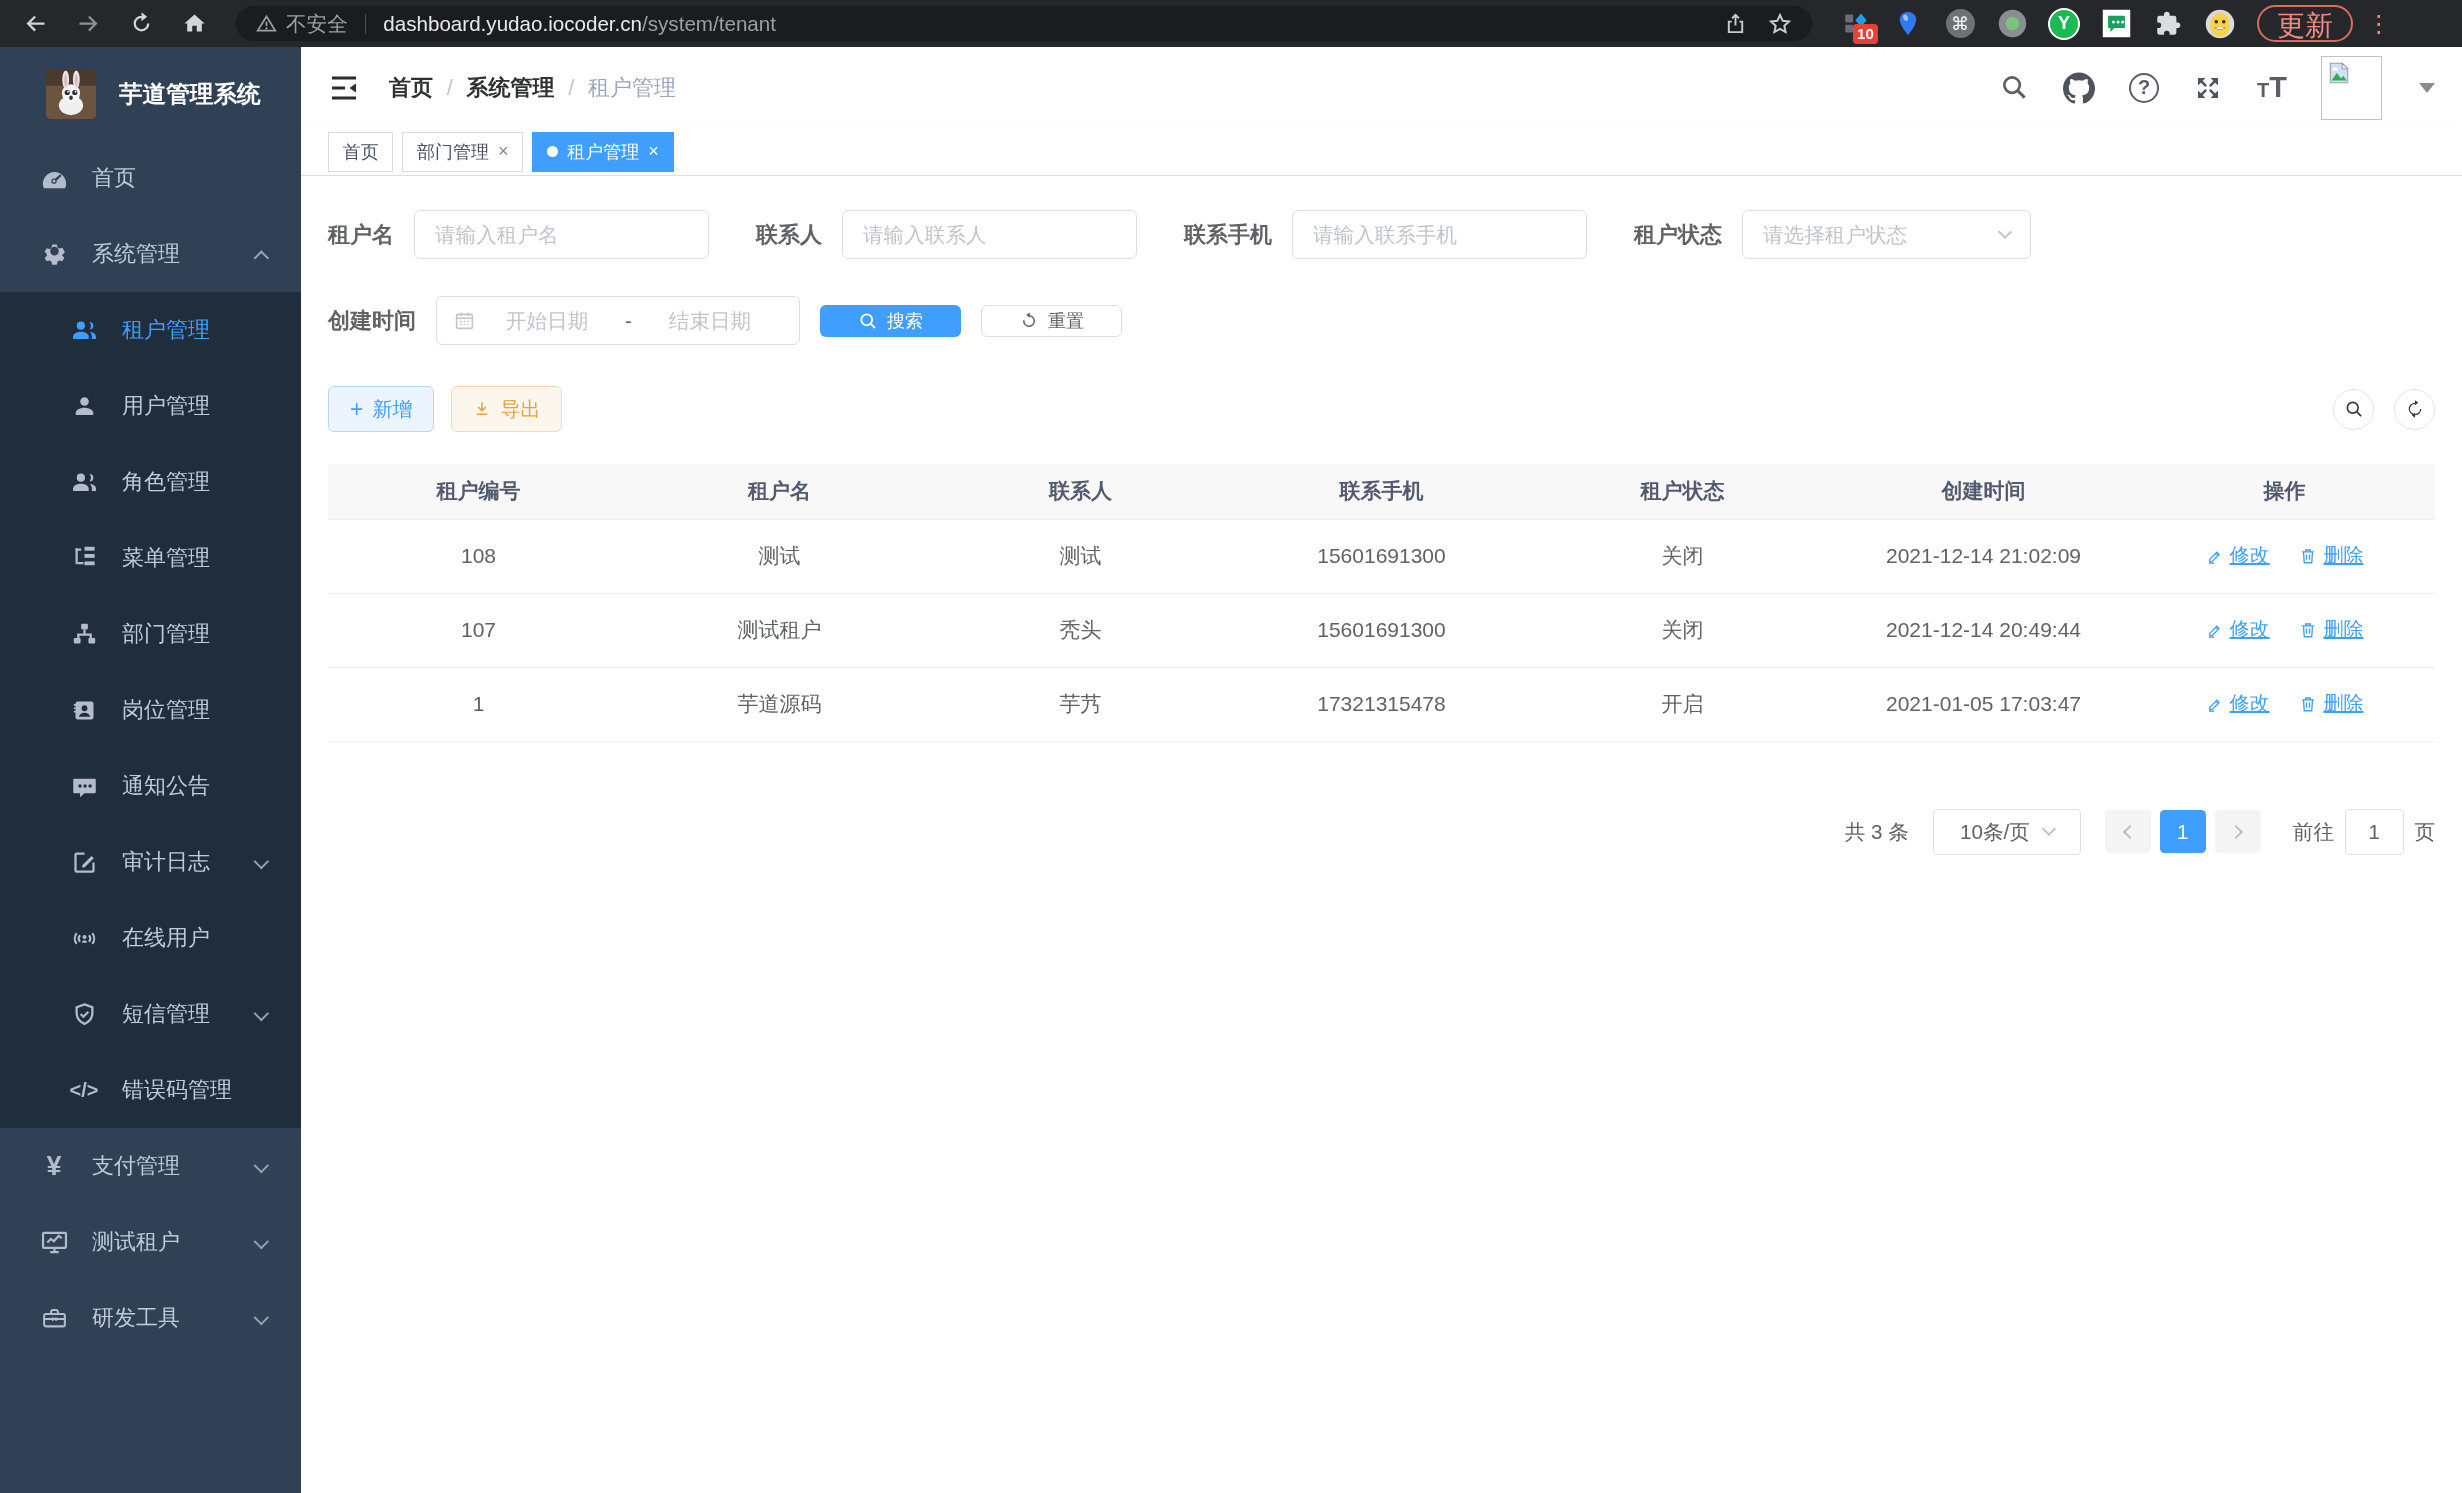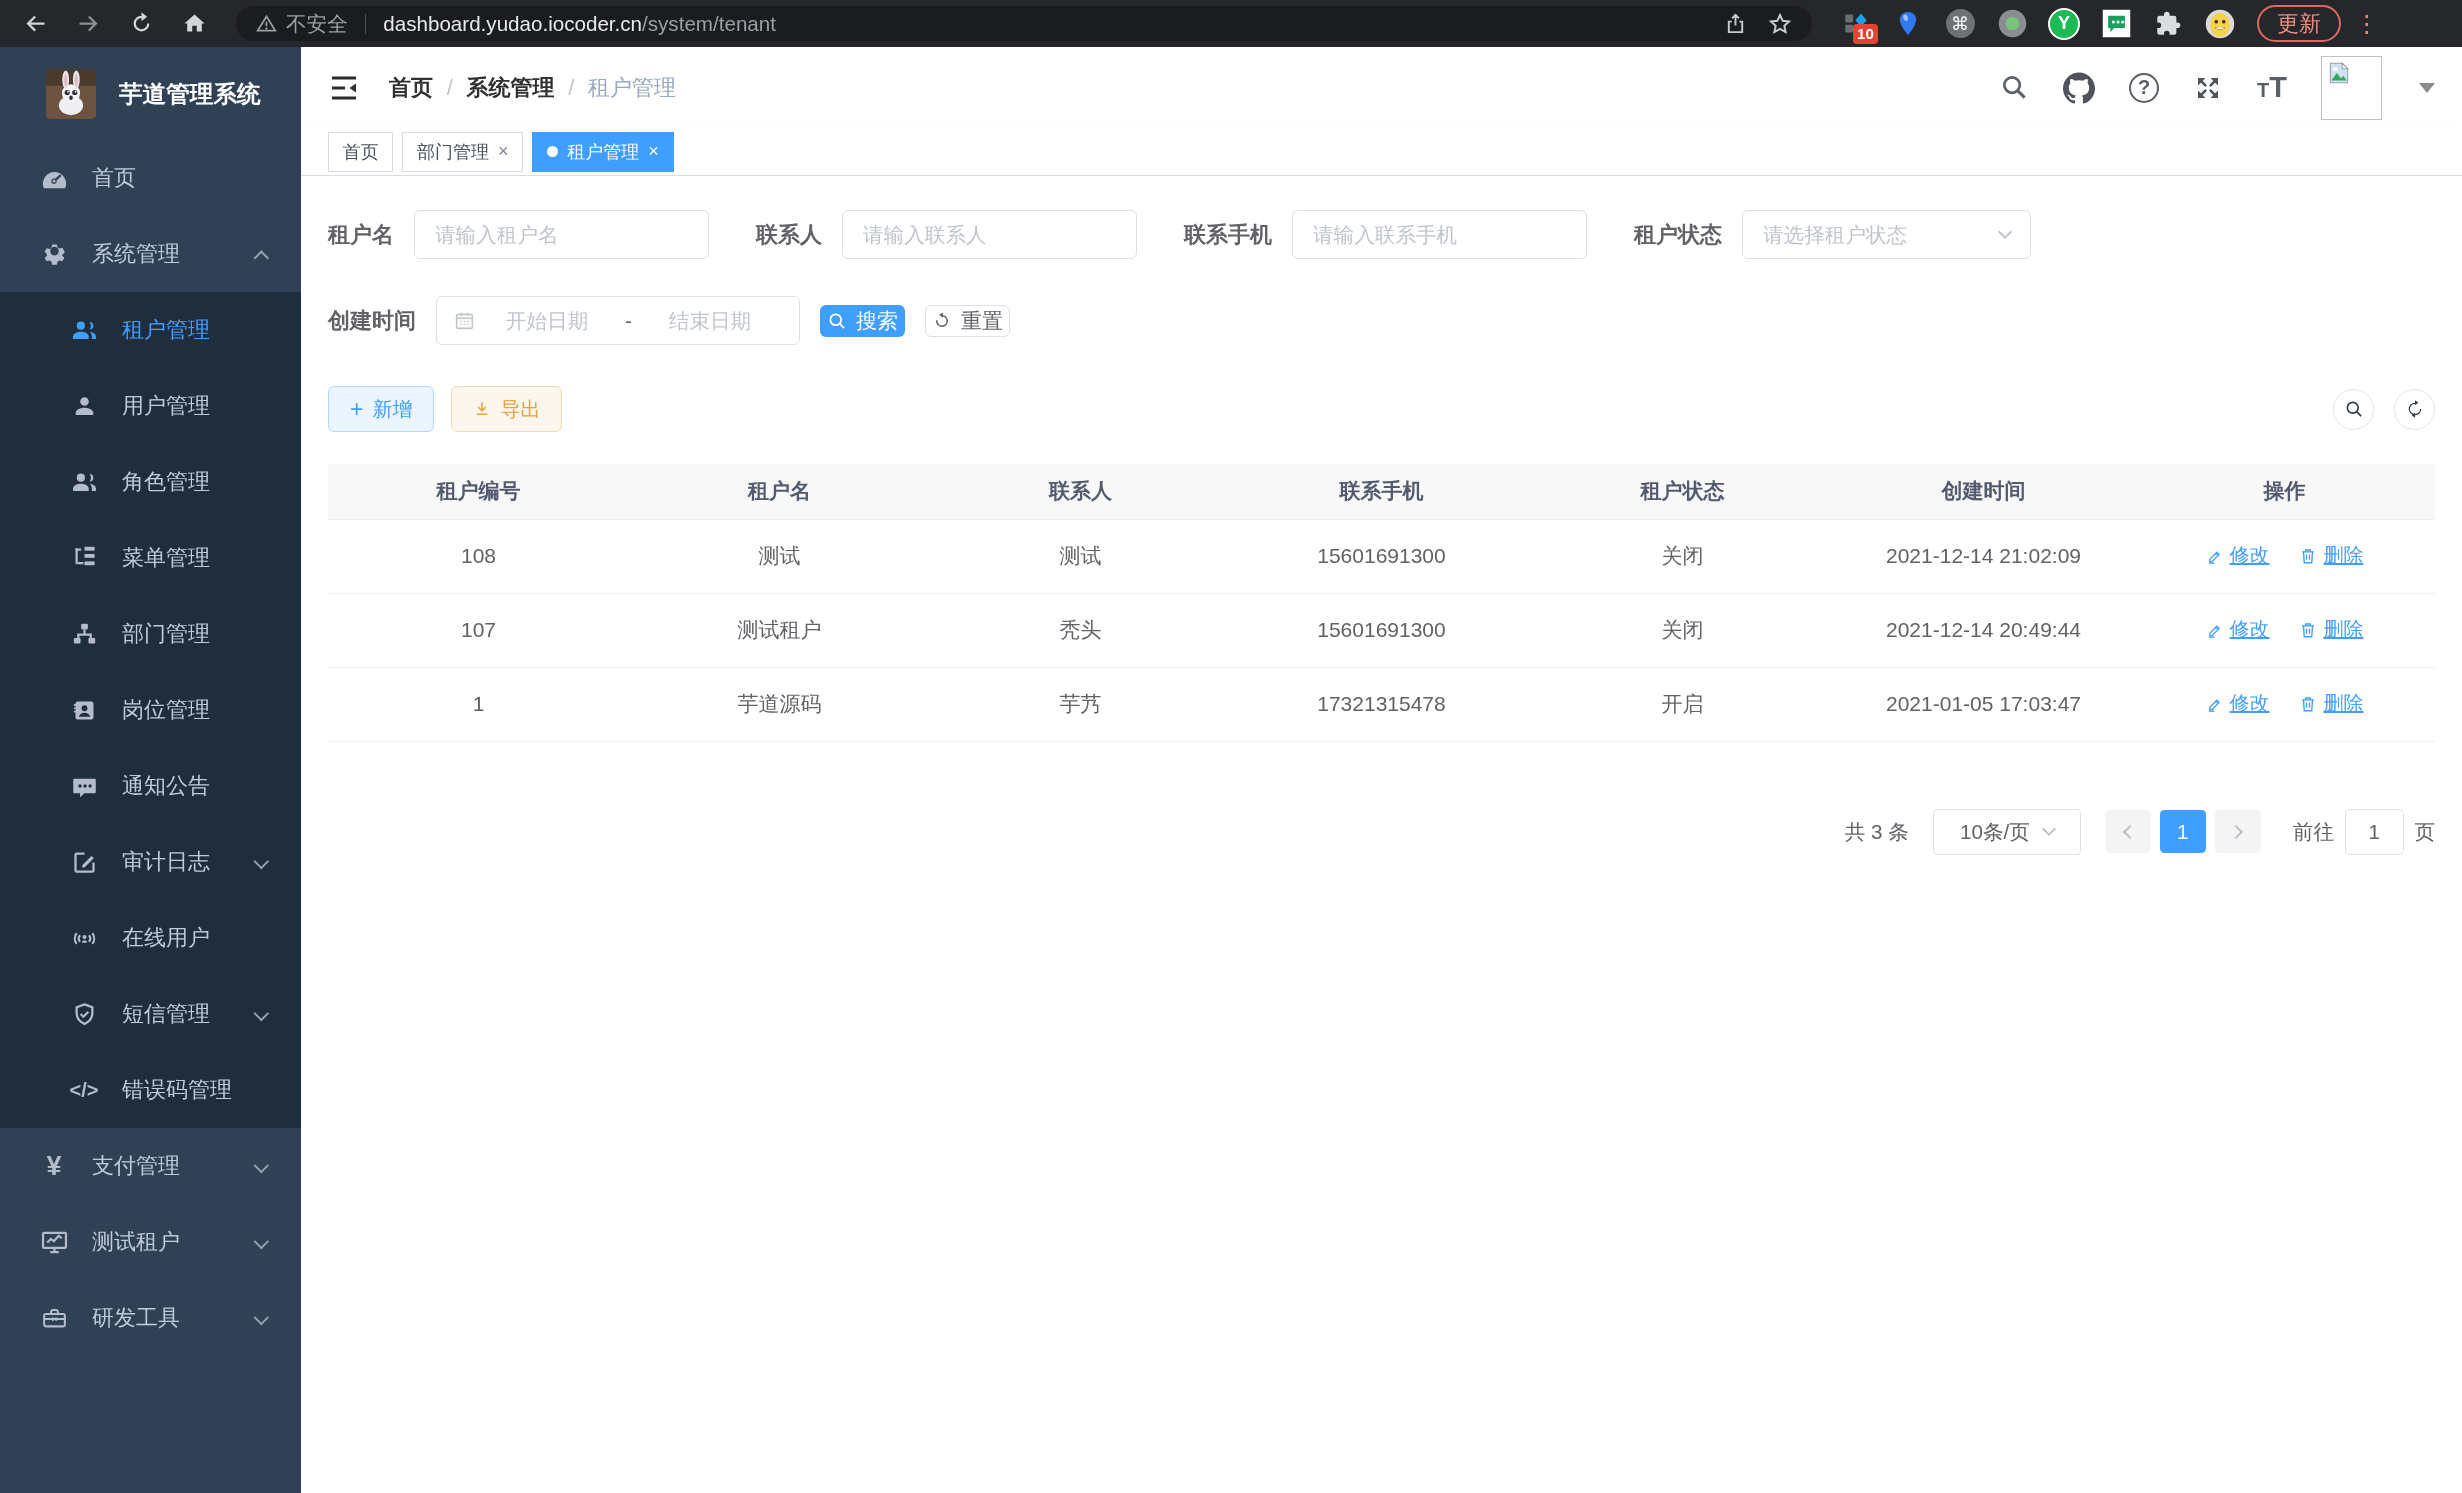--- a/index.html
+++ b/index.html
@@ -27,21 +27,21 @@
   .cap-spacer { flex:1; }
   .ext-group { display:flex; align-items:center; gap:18px; margin-left:27px; }
   .ext { position:relative; width:34px; height:34px; display:flex; align-items:center; justify-content:center; }
   .badge {
     position:absolute; bottom:-3px; right:-4.6px; background:#e94235; color:#fff;
     font-size:15px; line-height:1; padding:2.3px 3.8px; border-radius:3.8px; font-weight:bold;
   }
   .circ { width:29px; height:29px; border-radius:50%; display:flex; align-items:center; justify-content:center; font-size:18px; color:#fff; }
   .update-pill {
     margin-left:20px; height:37px; padding:0 18px; border:2.3px solid #d96a60; border-radius:20px;
-    color:#f08b82; font-size:22px; display:flex; align-items:center;
+    color:#f08b82; font-size:28px; display:flex; align-items:flex-start;
   }
   .kebab { color:#f08b82; font-size:24px; margin-left:13.7px; letter-spacing:0; }
 
   
   .app { flex:1; display:flex; min-height:0; box-shadow: inset -12px 0 12px -9px rgba(0,0,0,0.10); }
 
   
   .sidebar { width:301px; flex:0 0 301px; background:#304156; color:#bfcbd9; overflow:hidden; }
   .logo-row { height:93px; display:flex; align-items:center; padding-left:46px; gap:23px; }
   .logo-img { width:50px; height:50px; border-radius:4.6px; overflow:hidden; flex:0 0 50px; }
@@ -108,22 +108,22 @@
   }
   .el-select .sel-spacer { flex:1; }
   .sel-chev { width:10px; height:10px; border-right:2.3px solid #c0c4cc; border-bottom:2.3px solid #c0c4cc; transform:rotate(45deg); margin-top:-4.6px; }
   .date-range {
     width:364px; height:49px; border:0.8px solid #dcdfe6; border-radius:6px;
     display:flex; align-items:center; padding:0 17px; font-size:20.6px; color:#c0c4cc; cursor:pointer;
   }
   .date-range .dr-part { flex:1; text-align:center; }
   .date-range .dr-sep { color:#606266; padding:0 6px; }
   .btn {
-    height:32px; border-radius:6px; font-size:21px; display:inline-flex; align-items:center;
-    justify-content:center; gap:9px; padding:0 6px; cursor:pointer; border:0.8px solid transparent;
+    height:32px; border-radius:6px; font-size:18px; display:inline-flex; align-items:center;
+    justify-content:center; gap:9px; padding:0 37px; cursor:pointer; border:0.8px solid transparent;
     font-family:inherit;
   }
   .btn-primary { background:#409eff; color:#fff; margin-left:20px; }
   .btn-plain { background:#fff; color:#606266; border-color:#dcdfe6; margin-left:20px; }
 
   
   .action-row { display:flex; align-items:center; margin-top:41px; }
   .btn-add { height:46px; background:#ecf5ff; border-color:#b3d8ff; color:#409eff; margin-left:0; padding:0 21px; font-size:20px; }
   .btn-export { height:46px; background:#fdf6ec; border-color:#f5dab1; color:#e6a23c; margin-left:17px; padding:0 21px; font-size:20px; }
   .plus-ic { font-size:23px; line-height:1; }

